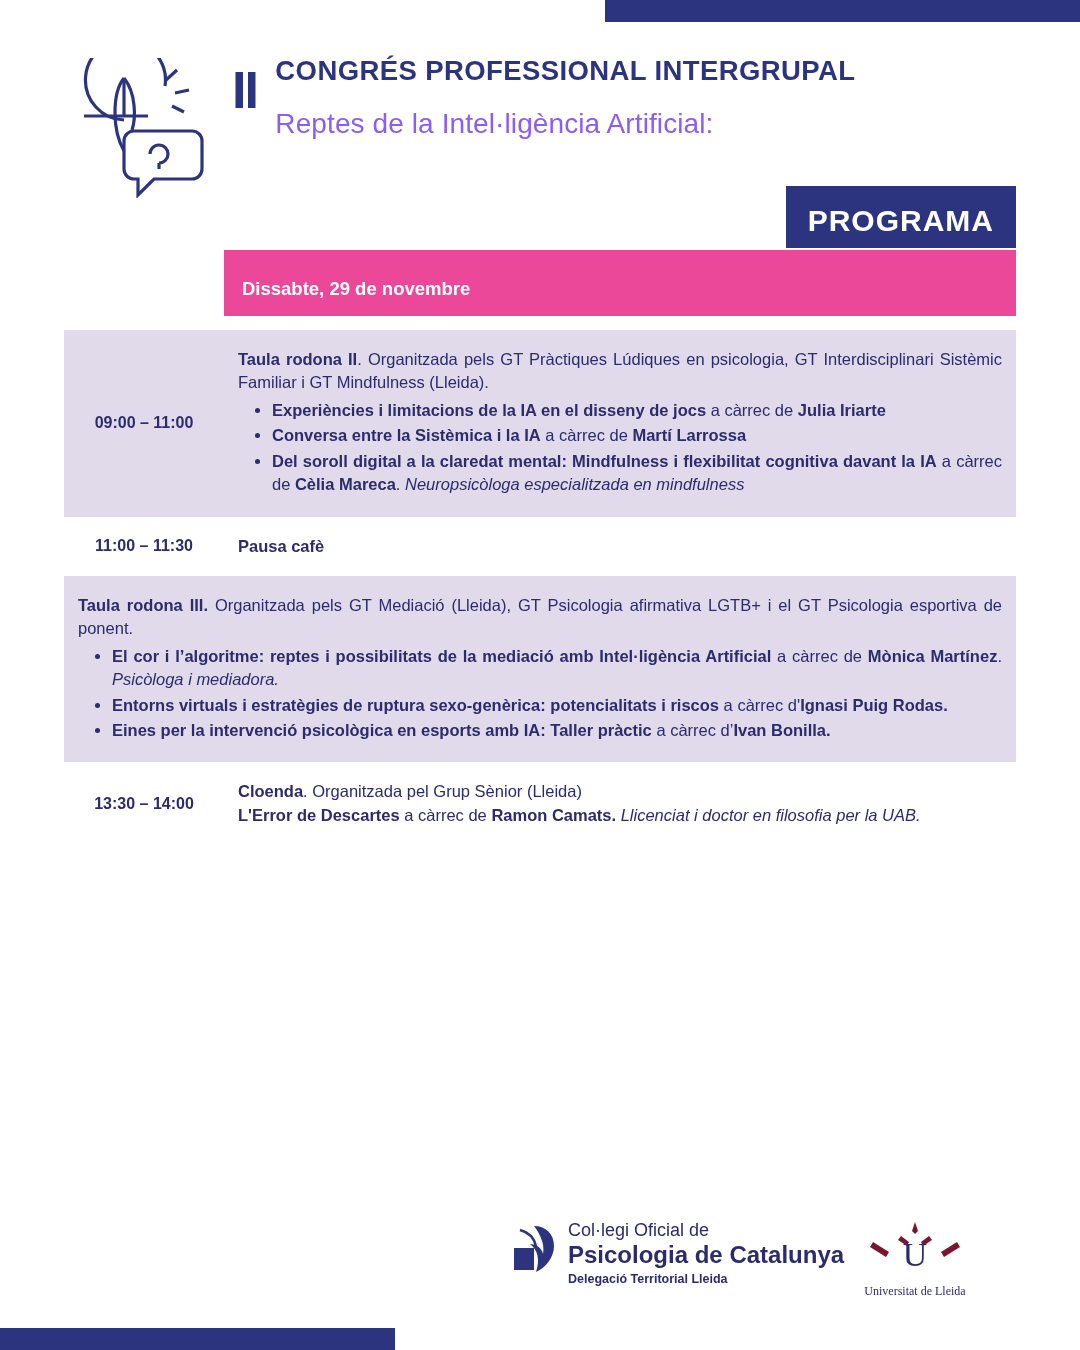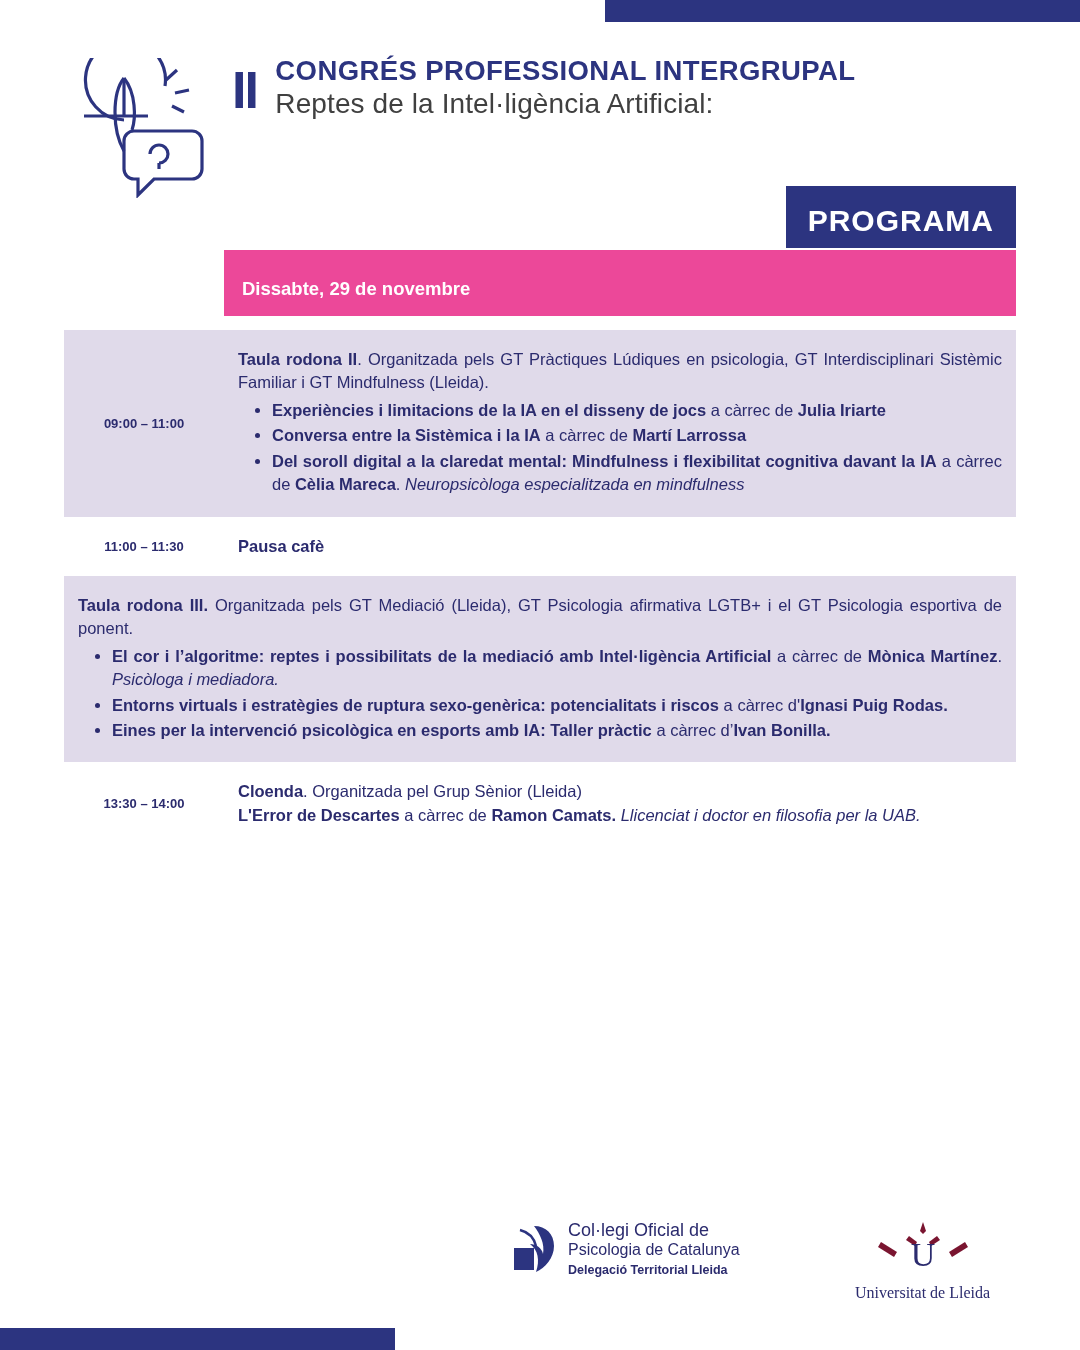--- a/index.html
+++ b/index.html
@@ -36,22 +36,23 @@
     font-size:52px; font-weight:bold; letter-spacing:-2px;
     color:#2c3480; vertical-align:top; line-height:1;
     margin-right:14px; padding-top:8px;
   }
   .titles { display:inline-block; vertical-align:top; }
   .t1 {
     font-size:27.5px; font-weight:bold; letter-spacing:.4px;
     color:#2c3480; line-height:1.12; text-transform:uppercase;
   }
   .t2 {
-    font-size:28px; font-weight:400; color:#404040; line-height:1.22;
+    font-size:28px; font-weight:400; color:#8b5cf6; line-height:1.22;
     letter-spacing:.1px;
+    margin-top:20px;
   }
   .programa {
     position:absolute; right:64px; top:138px;
     background:#2c3480; color:#ffffff;
     font-size:30px; font-weight:bold; letter-spacing:1px;
     padding:18px 22px 10px 22px;
   }
 
   
   .sched { position:absolute; top:250px; left:64px; width:952px; }
@@ -60,21 +61,21 @@
     font-size:18.5px; font-weight:bold;
     padding:28px 0 16px 18px;
     margin-left:160px; width:792px;
   }
   .row { display:flex; align-items:stretch; margin-top:14px; }
   .row.shaded .time, .row.shaded .content { background:#e0daea; }
   .row.plain .time, .row.plain .content { background:transparent; }
   .time {
     width:160px; flex:0 0 160px;
     display:flex; align-items:center; justify-content:center;
-    font-size:13px; font-weight:bold; color:#2b2b6e;
+    font-size:16px; font-weight:bold; color:#2b2b6e;
     text-align:center; padding:6px 4px;
   }
   .content {
     flex:1; padding:18px 14px 18px 14px;
     font-size:16.5px; line-height:1.42; color:#2b2b6e;
     text-align:justify;
   }
   .row.plain .content { padding:4px 14px; }
   .content p { margin:0; }
   .content ul { margin:4px 0 0 0; padding-left:34px; }
@@ -82,24 +83,24 @@
   li::marker { font-size:17px; }
   b, strong { font-weight:bold; }
   i, em { font-style:italic; }
 
   
   .footer { position:absolute; bottom:40px; left:0; width:1080px; height:90px;margin-top:44px; }
   .coplogo { position:absolute; left:512px; top:0; display:flex; align-items:flex-start; }
   .cop-mark { width:46px; height:52px; margin-right:10px; margin-top:2px; }
   .cop-text { line-height:1.15; color:#2b2b6e; }
   .cop-l1 { font-size:18px; }
-  .cop-l2 { font-size:16px; font-weight:normal; }
+  .cop-l2 { font-size:24px; font-weight:bold; }
   .cop-l3 { font-size:12.5px; font-weight:bold; margin-top:4px; }
   .udl { position:absolute; left:855px; top:0; text-align:center; color:#7a1530; }
-  .udl-name { font-family:"Liberation Serif", serif; font-size:16px; margin-top:4px; color:#2b2b6e; }
+  .udl-name { font-family:"Liberation Serif", serif; font-size:12px; margin-top:4px; color:#2b2b6e; }
 </style>
 </head>
 <body>
 
 <div class="top-bar-right"></div>
 <div class="bottom-bar-left"></div>
 
 <div class="header">
 
   <div class="logo-mark">

